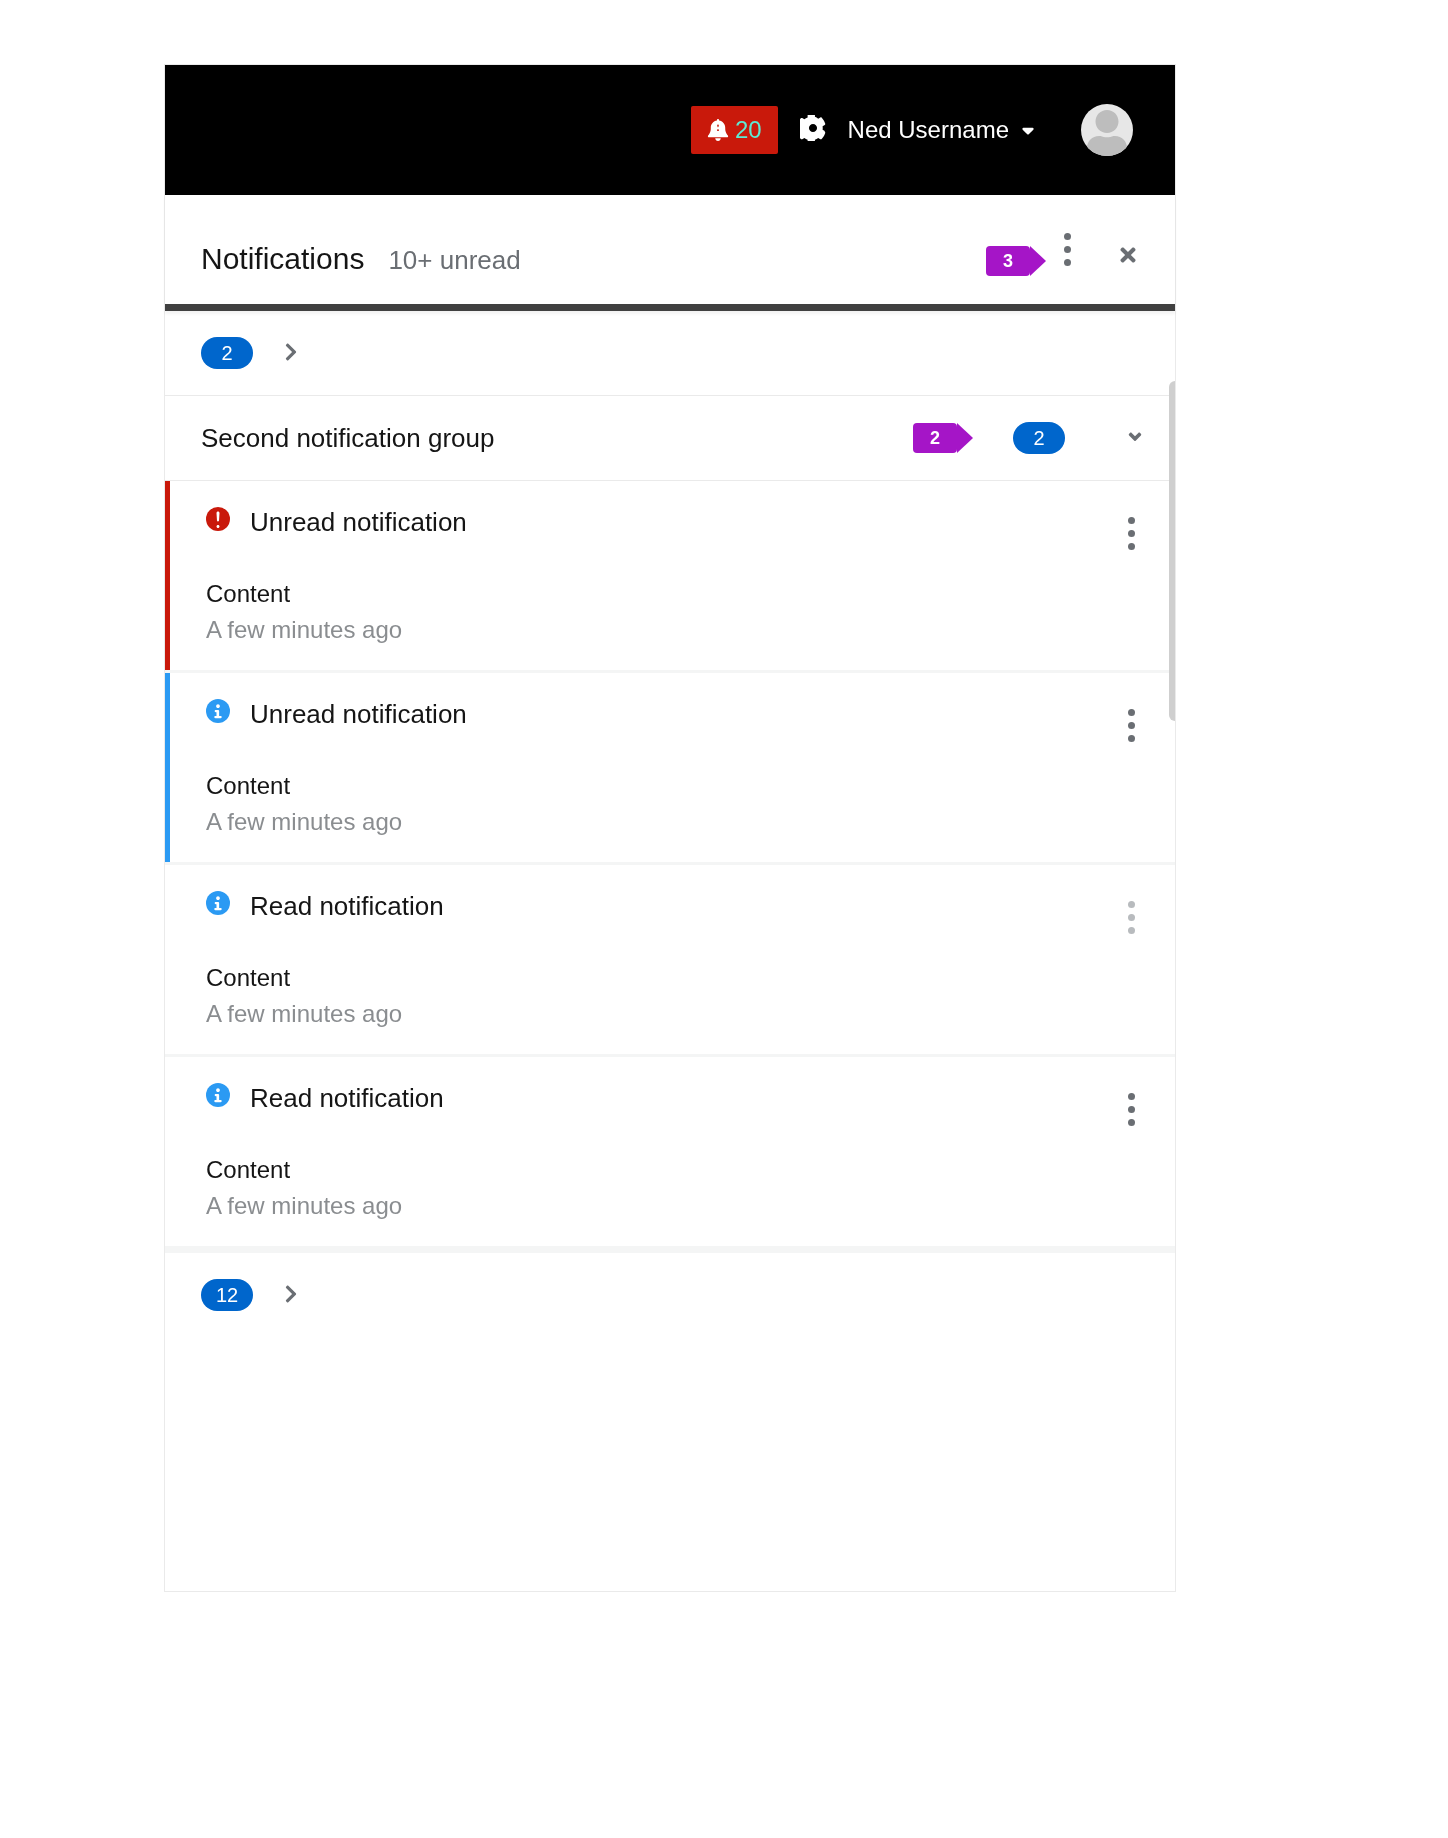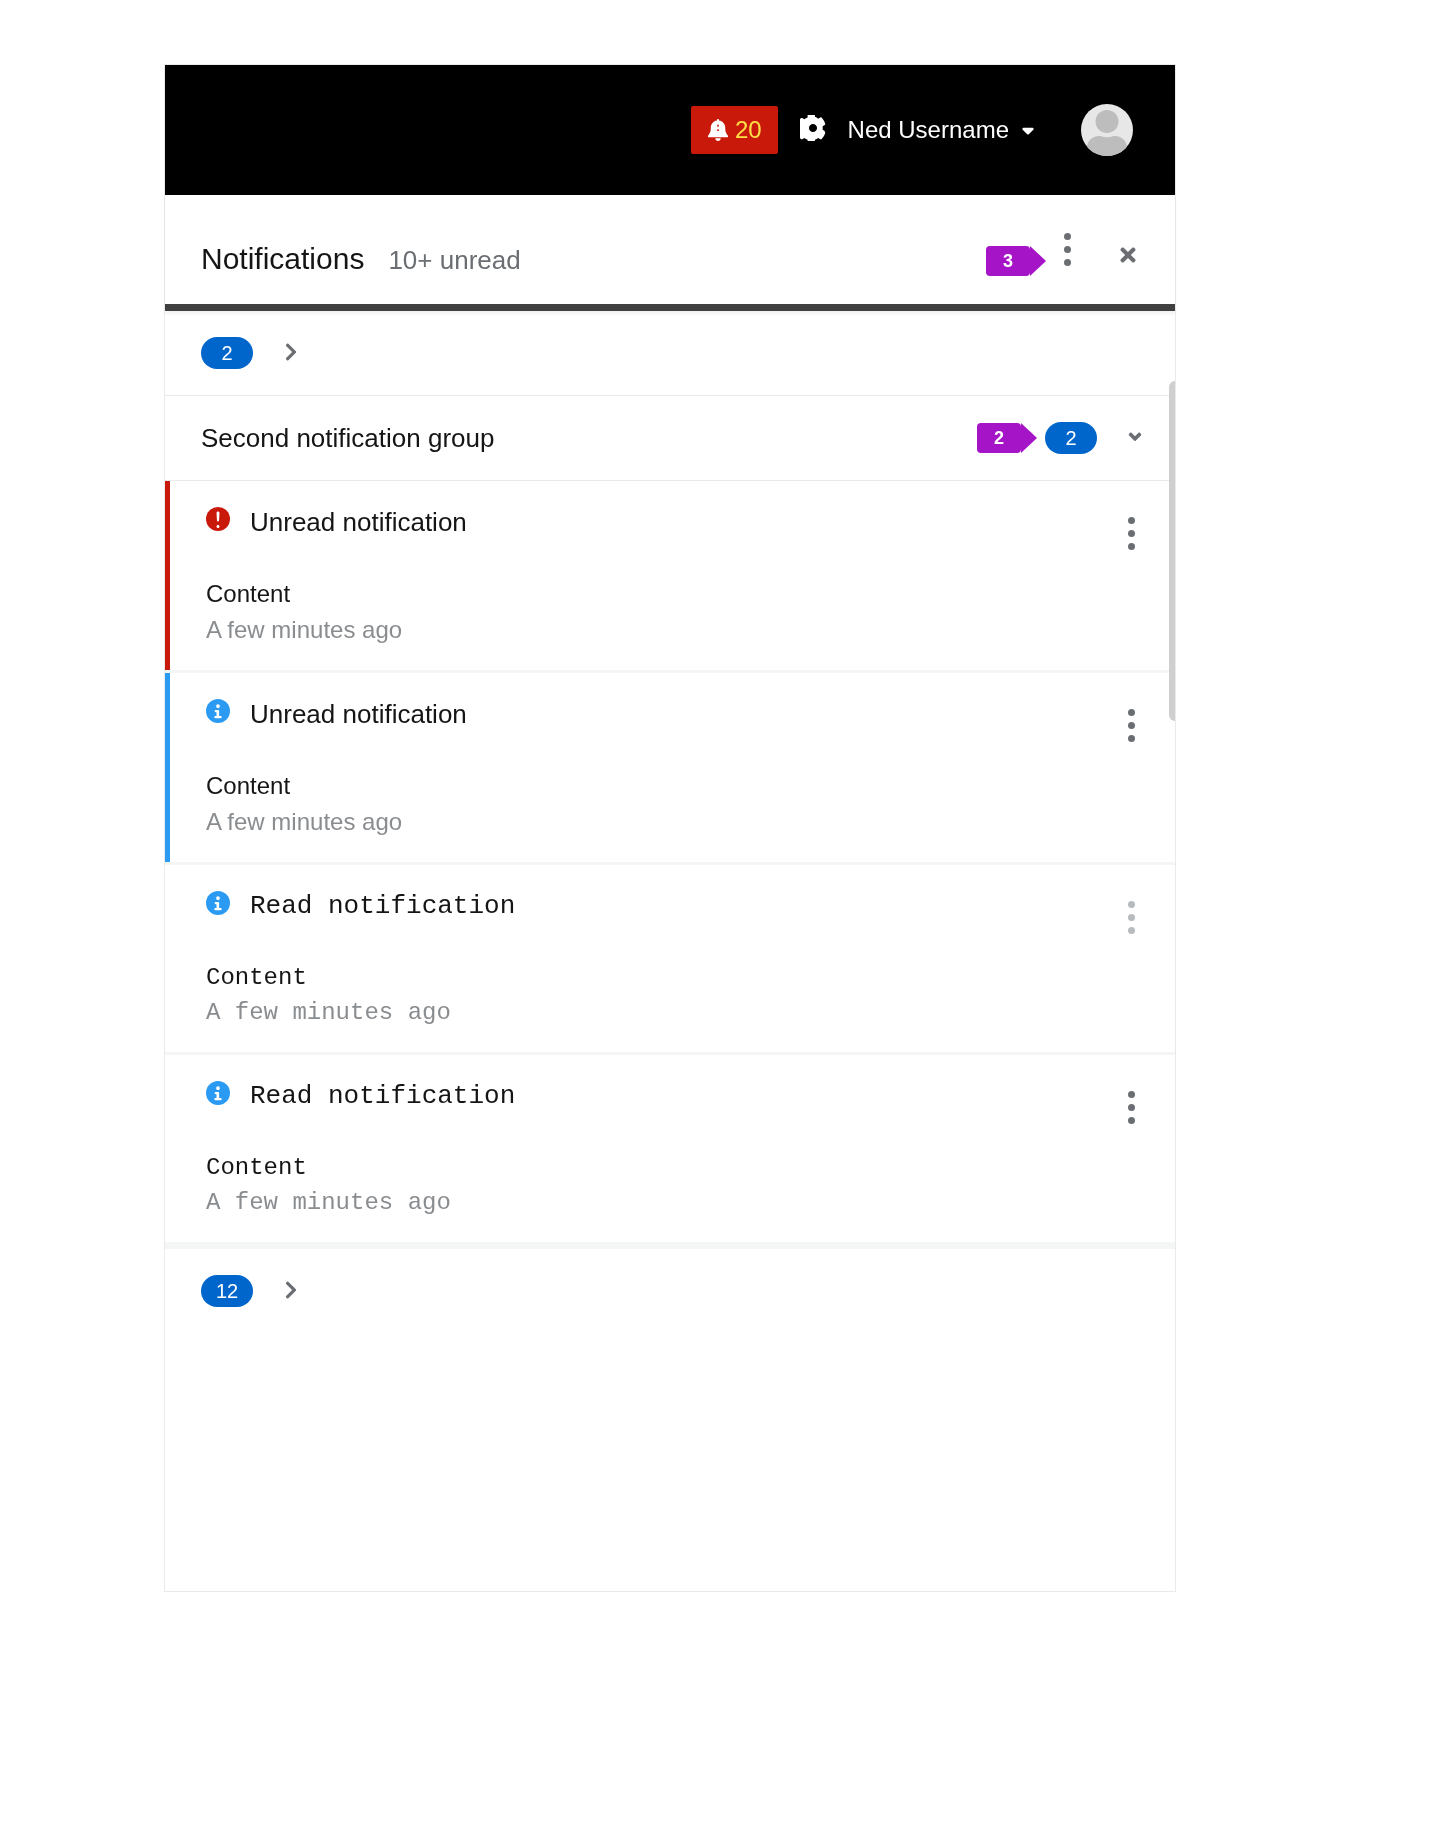--- a/index.html
+++ b/index.html
@@ -41,21 +41,21 @@
     justify-content:flex-end;
     padding-right:42px;
     gap:0;
     color:#fff;
   }
   .bell-chip{
     display:inline-flex;
     align-items:center;
     gap:6px;
     background:var(--red);
-    color:#fde047;
+    color:#5eead4;
     padding:10px 16px;
     font-size:24px;
     border-radius:2px;
   }
   .bell-chip svg{width:22px;height:22px;fill:#fff;display:block;}
   .gear{
     width:70px;
     display:flex;
     align-items:center;
     justify-content:center;
@@ -130,21 +130,21 @@
   .expanded{background:var(--grey-100);padding-bottom:4px;}
   .notif{
     background:#fff;
     margin:0 0 3px 0;
     padding:26px 30px 26px 36px;
     position:relative;
     border-left:5px solid transparent;
   }
   .notif.sev-danger{border-left-color:var(--red);}
   .notif.sev-info  {border-left-color:var(--blue-light);}
-  .notif.read      {border-left-color:transparent;font-family:Liberation Mono, monospace;}
+  .notif.read      {border-left-color:transparent;}
   .notif-head{display:flex;align-items:flex-start;}
   .notif-head .icon{width:24px;height:24px;margin-right:20px;}
   .notif-head .icon svg{width:24px;height:24px;display:block;}
   .notif-title{font-size:26px;}
   .notif-head .spacer{flex:1;}
   .notif-content{font-size:24px;margin:20px 0 6px 0;}
   .notif-time{font-size:24px;color:var(--grey-400);margin-top:8px;}
 
   
   .callout{
@@ -230,21 +230,21 @@
 
       <div class="group">
         <span class="count-pill">2</span>
         <span class="chev">
           <svg viewBox="0 0 320 512">
               <path d="M285 239L91 45c-9-9-25-9-34 0L34 68c-9 9-9 25 0 34l154 154L34 410c-9 9-9 25 0 34l23 23c9 9 25 9 34 0l194-194c10-9 10-25 0-34z"></path>
             </svg>
         </span>
       </div>
 
-      <div class="group" style="position:relative;">
+      <div class="group" style="position:relative;gap:32px;">
 
         <span class="label">Second notification group</span>
 
         <div class="callout" style="position:static;margin-right:8px;">
           <span class="box">2</span>
         </div>
 
         <span class="count-pill">2</span>
         <span class="chev">
           <svg viewBox="0 0 320 512">

